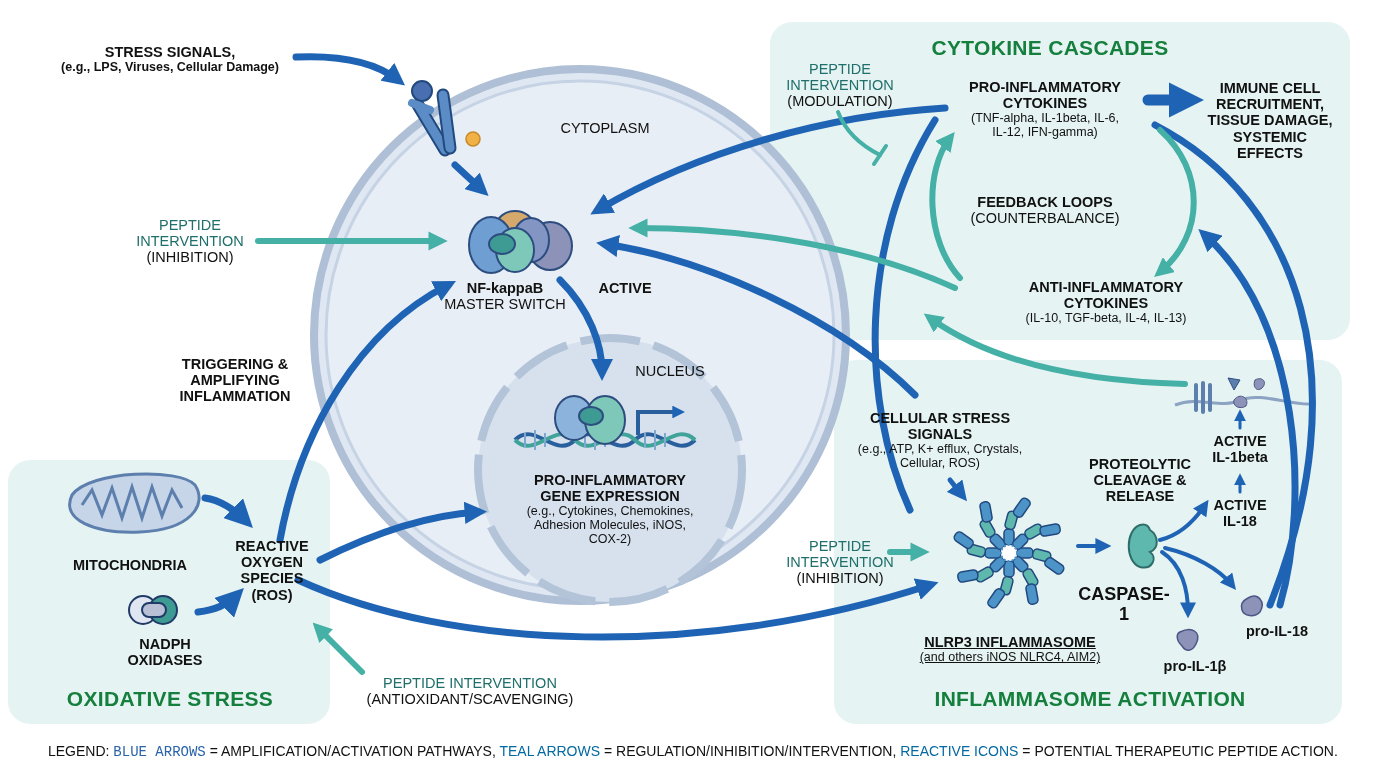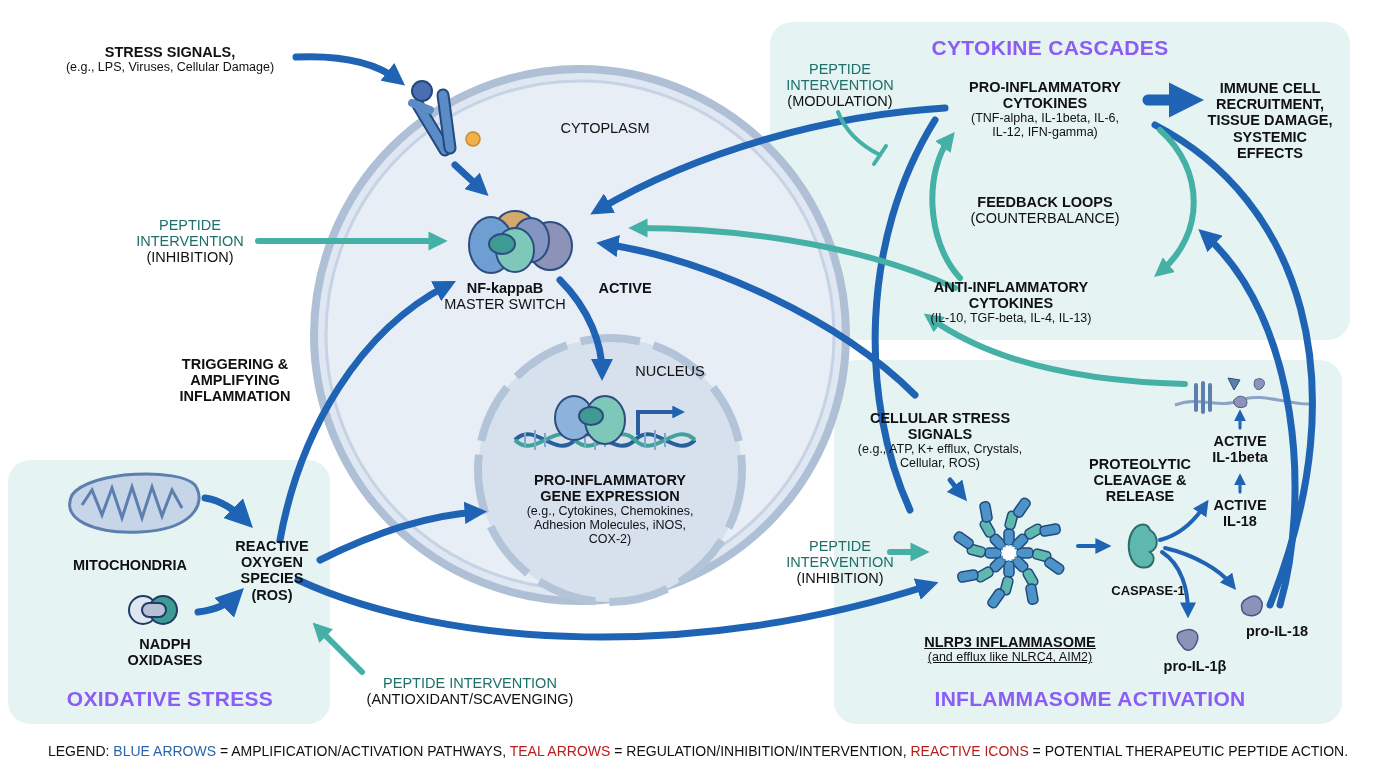--- a/index.html
+++ b/index.html
@@ -1,27 +1,27 @@
 <!DOCTYPE html>
 <html><head>
 <meta charset="utf-8">
 <style>
   html,body{margin:0;padding:0;background:#ffffff;}
   body{width:1376px;height:768px;position:relative;overflow:hidden;font-family:"Liberation Sans",sans-serif;color:#111;}
   .panel{position:absolute;background:#e6f3f3;border-radius:22px;}
   .abs{position:absolute;text-align:center;line-height:1.12;}
   .b{font-weight:bold;}
-  .h{font-weight:bold;color:#8b5cf6;font-size:21px;letter-spacing:0.3px;}
+  .h{font-weight:bold;color:#15803d;font-size:21px;letter-spacing:0.3px;}
   .teal{color:#1f6f6a;font-weight:normal;}
   .sm{font-size:12.5px;}
   .md{font-size:14.5px;}
   svg#diagram{position:absolute;left:0;top:0;}
   .legend{position:absolute;left:48px;top:743px;font-size:14px;white-space:nowrap;}
-  .lg-blue{color:#2a64a8;}
-  .lg-teal{color:#b91c1c;}
+  .lg-blue{color:#2a64a8;font-family:Liberation Mono, monospace;}
+  .lg-teal{color:#0369a1;}
 </style>
 </head>
 <body>
 
 <div class="panel" style="left:770px;top:22px;width:580px;height:318px;"></div>
 <div class="panel" style="left:834px;top:360px;width:508px;height:364px;"></div>
 <div class="panel" style="left:8px;top:460px;width:322px;height:264px;"></div>
 
 <svg id="diagram" width="1376" height="768" viewBox="0 0 1376 768">
   <defs>
@@ -159,21 +159,21 @@
     <path d="M1160,130 C1205,170 1205,235 1160,272" marker-end="url(#at)"></path>
     <path d="M362,672 L318,628" marker-end="url(#at)"></path>
     <path d="M890,552 L922,552" marker-end="url(#at)"></path>
     <path stroke-width="4" d="M838,112 C845,130 860,145 880,155"></path>
     <path stroke-width="4" d="M874,164 L886,146"></path>
   </g>
 </svg>
 
 <div class="abs b md" style="left:40px;top:44px;width:260px;">
   <div>STRESS SIGNALS,</div>
-  <div class="sm" style="font-weight:normal">(e.g., LPS, Viruses, Cellular Damage)</div>
+  <div class="sm" style="font-weight:bold">(e.g., LPS, Viruses, Cellular Damage)</div>
 </div>
 
 <div class="abs md" style="left:545px;top:120px;width:120px;">CYTOPLASM</div>
 <div class="abs md" style="left:620px;top:363px;width:100px;">NUCLEUS</div>
 
 <div class="abs" style="left:430px;top:280px;width:150px;">
   <div class="b md">NF-kappaB</div>
   <div class="md">MASTER SWITCH</div>
 </div>
 <div class="abs b md" style="left:585px;top:280px;width:80px;">ACTIVE</div>
@@ -232,47 +232,47 @@
   <div>IMMUNE CELL</div>
   <div>RECRUITMENT,</div>
   <div>TISSUE DAMAGE,</div>
   <div>SYSTEMIC</div>
   <div>EFFECTS</div>
 </div>
 <div class="abs md" style="left:970px;top:194px;width:150px;">
   <div class="b">FEEDBACK LOOPS</div>
   <div>(COUNTERBALANCE)</div>
 </div>
-<div class="abs" style="left:921px;top:279px;width:180px;">
+<div class="abs" style="left:1016px;top:279px;width:180px;">
   <div class="b md">ANTI-INFLAMMATORY</div>
   <div class="b md">CYTOKINES</div>
   <div class="sm">(IL-10, TGF-beta, IL-4, IL-13)</div>
 </div>
 
 <div class="abs" style="left:850px;top:410px;width:180px;">
   <div class="b md">CELLULAR STRESS</div>
   <div class="b md">SIGNALS</div>
   <div class="sm">(e.g., ATP, K+ efflux, Crystals,</div>
   <div class="sm">Cellular, ROS)</div>
 </div>
 <div class="abs md" style="left:775px;top:538px;width:130px;">
   <div class="teal">PEPTIDE</div>
   <div class="teal">INTERVENTION</div>
   <div>(INHIBITION)</div>
 </div>
 <div class="abs" style="left:910px;top:634px;width:200px;text-decoration:underline;">
   <div class="b md">NLRP3 INFLAMMASOME</div>
-  <div class="sm">(and efflux like NLRC4, AIM2)</div>
+  <div class="sm">(and others iNOS NLRC4, AIM2)</div>
 </div>
 <div class="abs b md" style="left:1080px;top:456px;width:120px;">
   <div>PROTEOLYTIC</div>
   <div>CLEAVAGE &amp;</div>
   <div>RELEASE</div>
 </div>
-<div class="abs b" style="left:1098px;top:584px;width:100px;font-size:13px;">CASPASE-1</div>
+<div class="abs b" style="left:1074px;top:584px;width:100px;font-size:18px;">CASPASE-1</div>
 <div class="abs b md" style="left:1200px;top:433px;width:80px;">
   <div>ACTIVE</div>
   <div>IL-1beta</div>
 </div>
 <div class="abs b md" style="left:1205px;top:497px;width:70px;">
   <div>ACTIVE</div>
   <div>IL-18</div>
 </div>
 <div class="abs b md" style="left:1150px;top:658px;width:90px;">pro-IL-1β</div>
 <div class="abs b md" style="left:1232px;top:623px;width:90px;">pro-IL-18</div>

